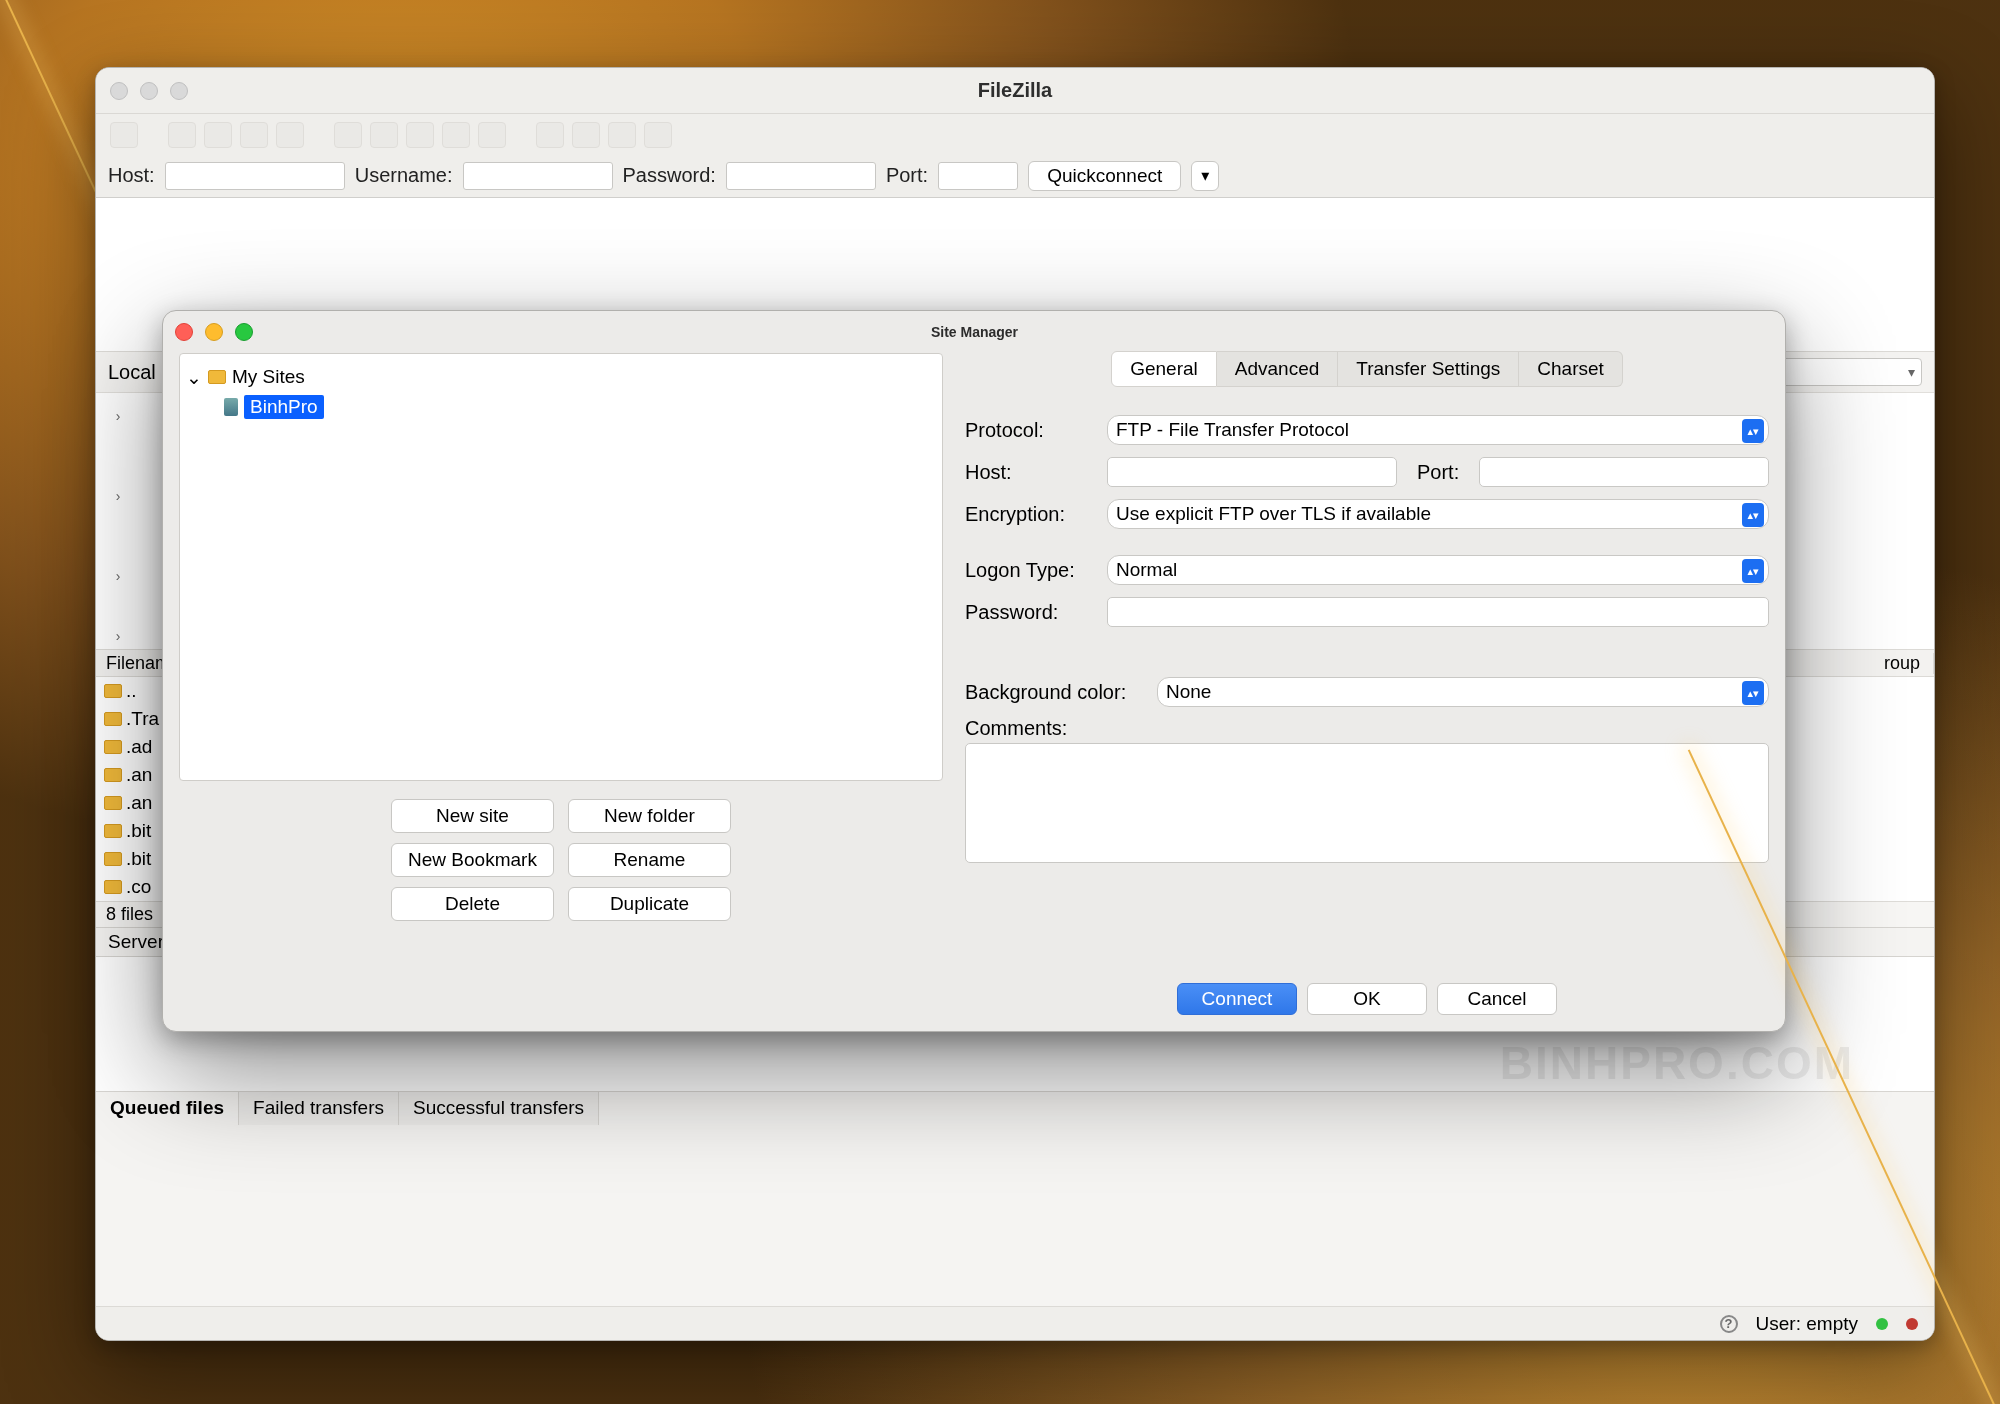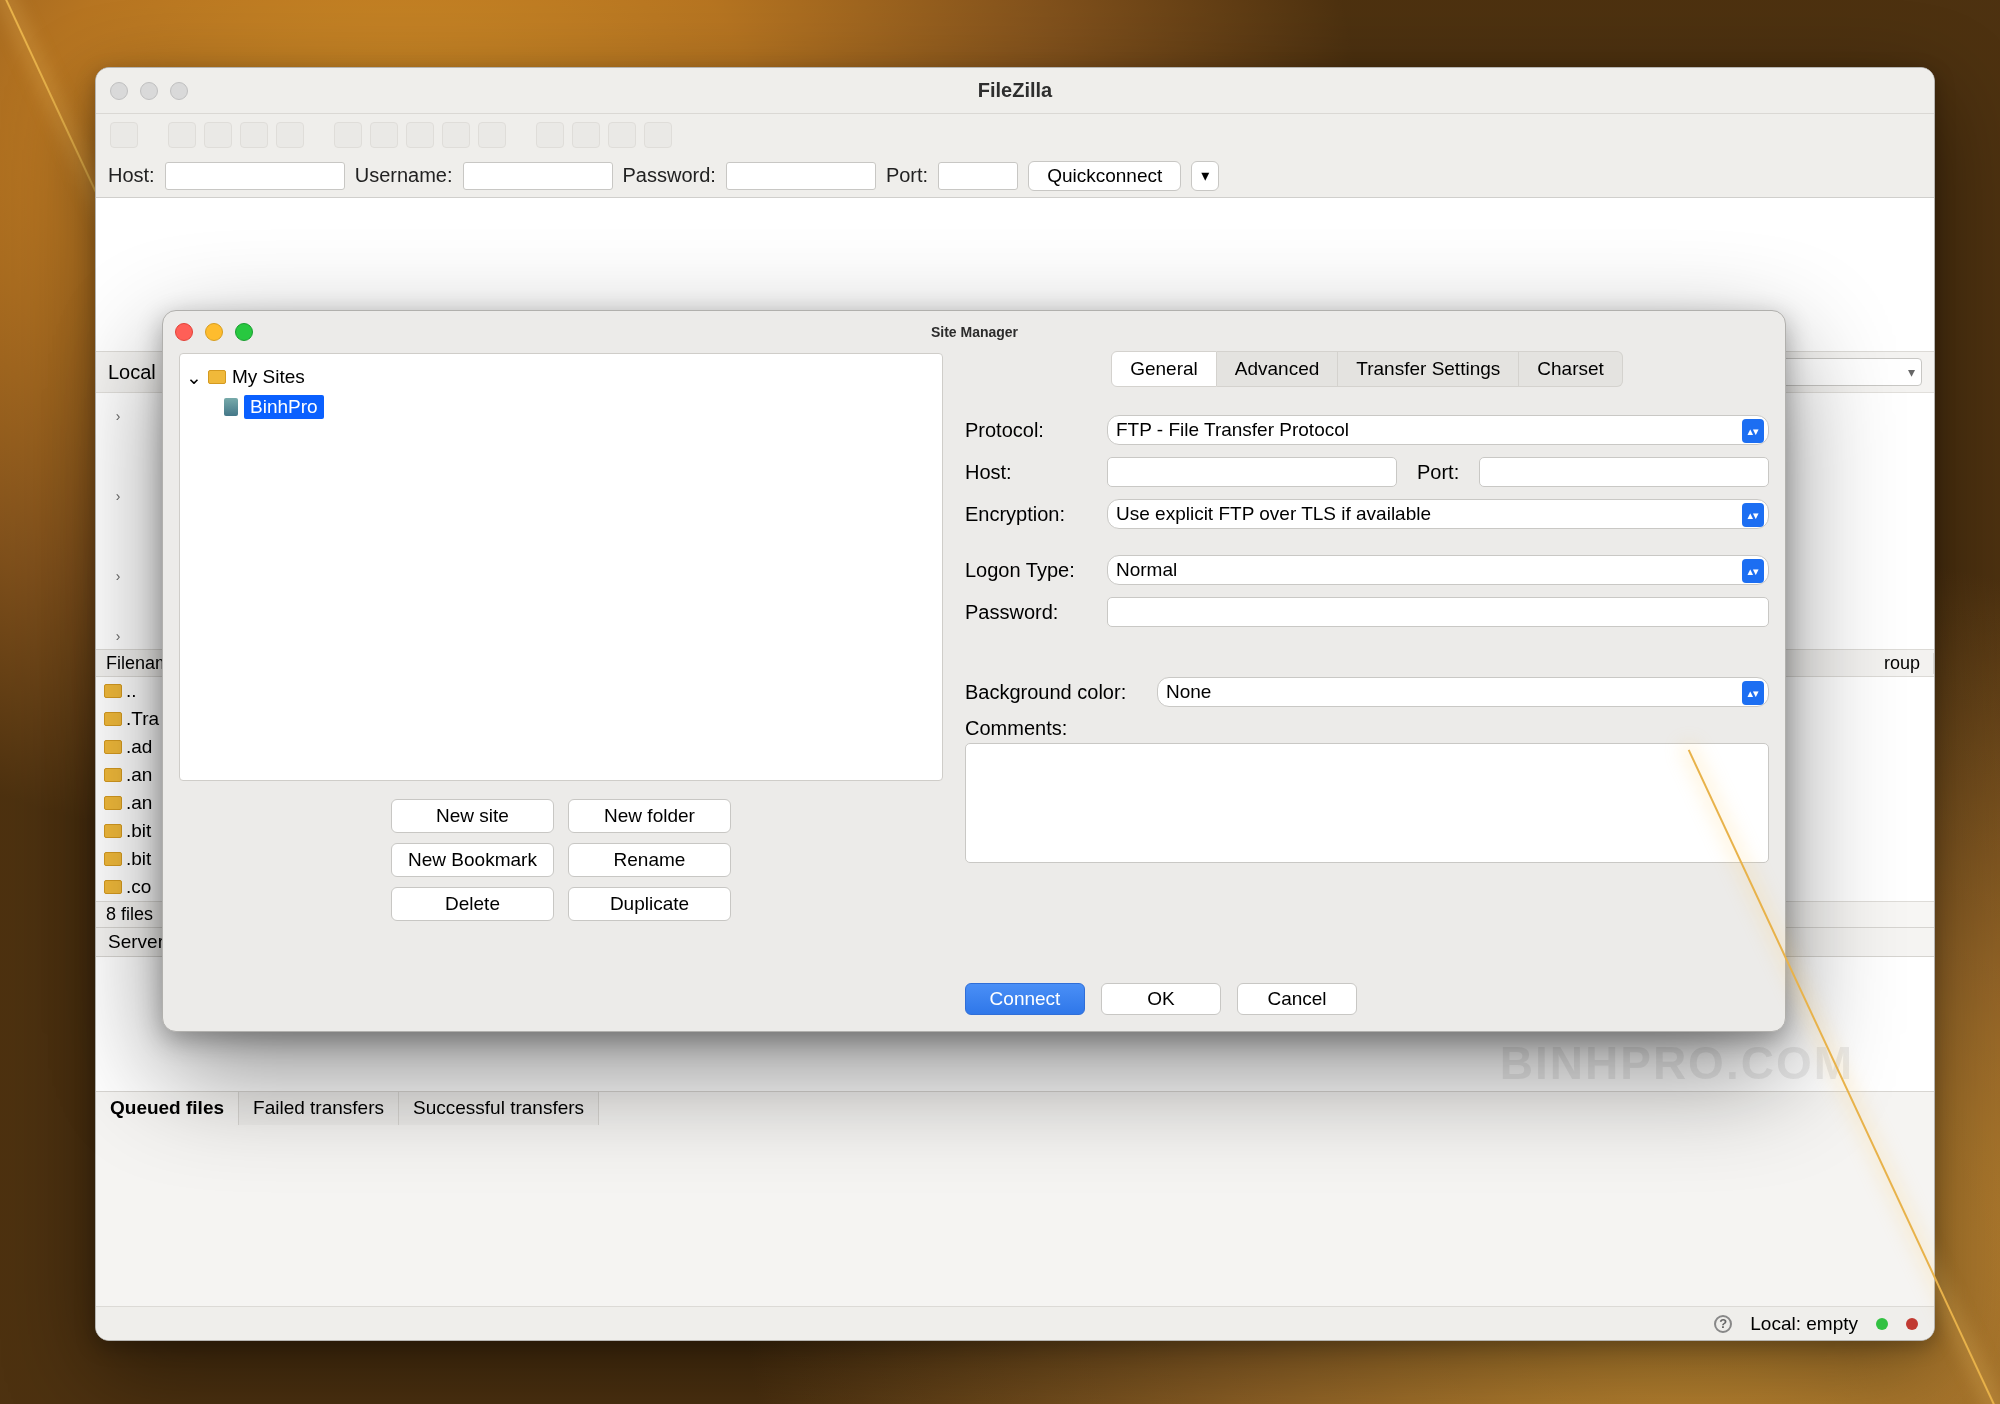--- a/index.html
+++ b/index.html
@@ -132,21 +132,21 @@
 .form label.wide { width:180px; }
 .select { flex:1; height:30px; border:1px solid #c9c8c5; border-radius:12px; background:#fff; display:flex; align-items:center; padding:0 8px; position:relative; font-size:19px; }
 .select .chevs { position:absolute; right:4px; top:3px; width:22px; height:24px; background:#1c6ef2; border-radius:4px; display:flex; align-items:center; justify-content:center; color:#fff; font-size:11px; line-height:10px; flex-direction:column; }
 .tinput { height:30px; border:1px solid #c9c8c5; border-radius:5px; background:#fff; padding:0 6px; font-size:19px; }
 .hostrow .tinput { flex:1; }
 .hostrow .pl { width:50px; margin-left:8px; }
 .hostrow .pinput { width:80px; }
 .small-select { width:130px; }
 .comments { height:120px; background:#fff; border:1px solid #c9c8c5; border-radius:5px; }
 
-.dlg-buttons { display:flex; gap:16px; justify-content:flex-start; margin-top:auto; }
+.dlg-buttons { display:flex; gap:10px; justify-content:center; margin-top:auto; }
 .dlg-buttons button { width:120px; height:32px; border-radius:6px; border:1px solid #c8c7c4; background:#fff; font-size:19px; }
 .dlg-buttons button.primary { background:linear-gradient(#4a8ff6,#2f77e9); color:#fff; border-color:#2f6ed8; }
 
 .watermark {
   position:absolute; right:80px; bottom:250px; font-size:46px; font-weight:800; letter-spacing:2px;
   color:rgba(110,110,110,.12);
 }
 .watermark .logo {
   position:absolute; right:170px; bottom:60px; width:220px; height:220px; opacity:.10;
   background:
@@ -280,21 +280,21 @@
   <div class="transfer-body"></div>
 
   <div class="bottom-tabs">
     <div class="tab active">Queued files</div>
     <div class="tab">Failed transfers</div>
     <div class="tab">Successful transfers</div>
   </div>
 
   <div class="footbar">
     <span class="q-ico">?</span>
-    <span>Local: empty</span>
+    <span>User: empty</span>
     <span class="dot" style="background:#32c142"></span>
     <span class="dot" style="background:#c13a32"></span>
   </div>
 
   <div class="watermark">
     <div class="logo"></div>
     <span>BINHPRO.COM</span>
   </div>
 </div>
 

